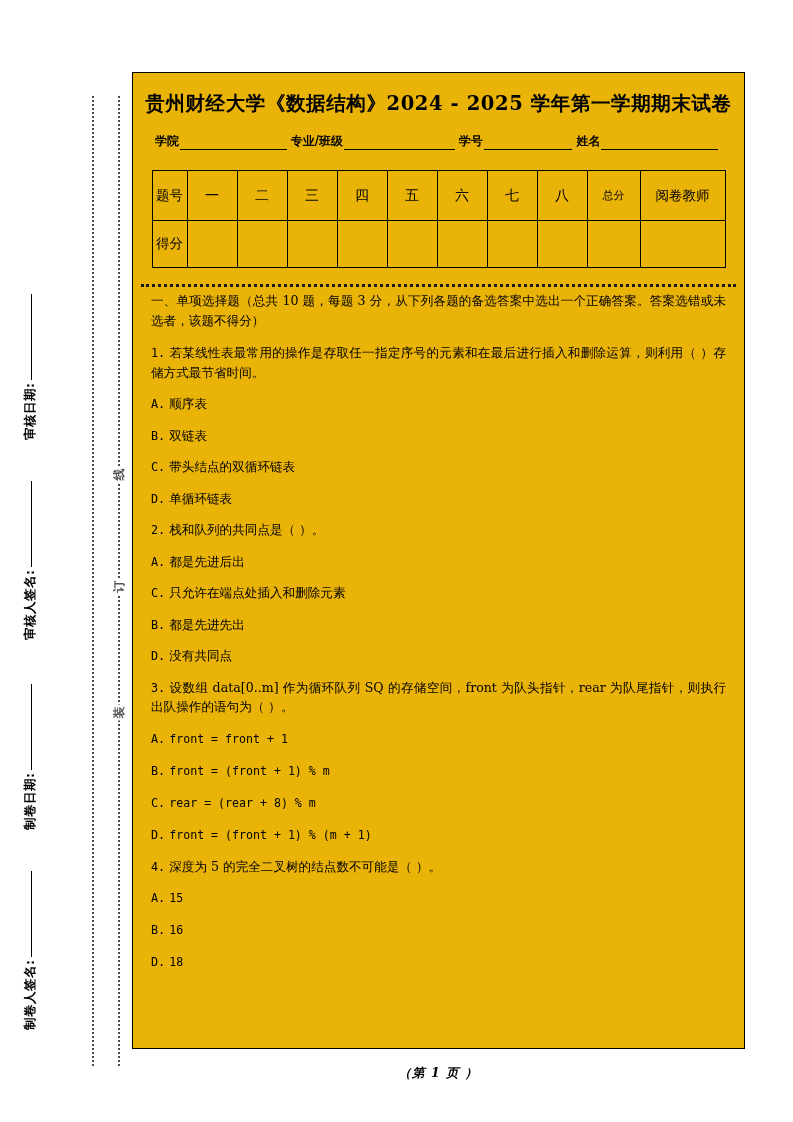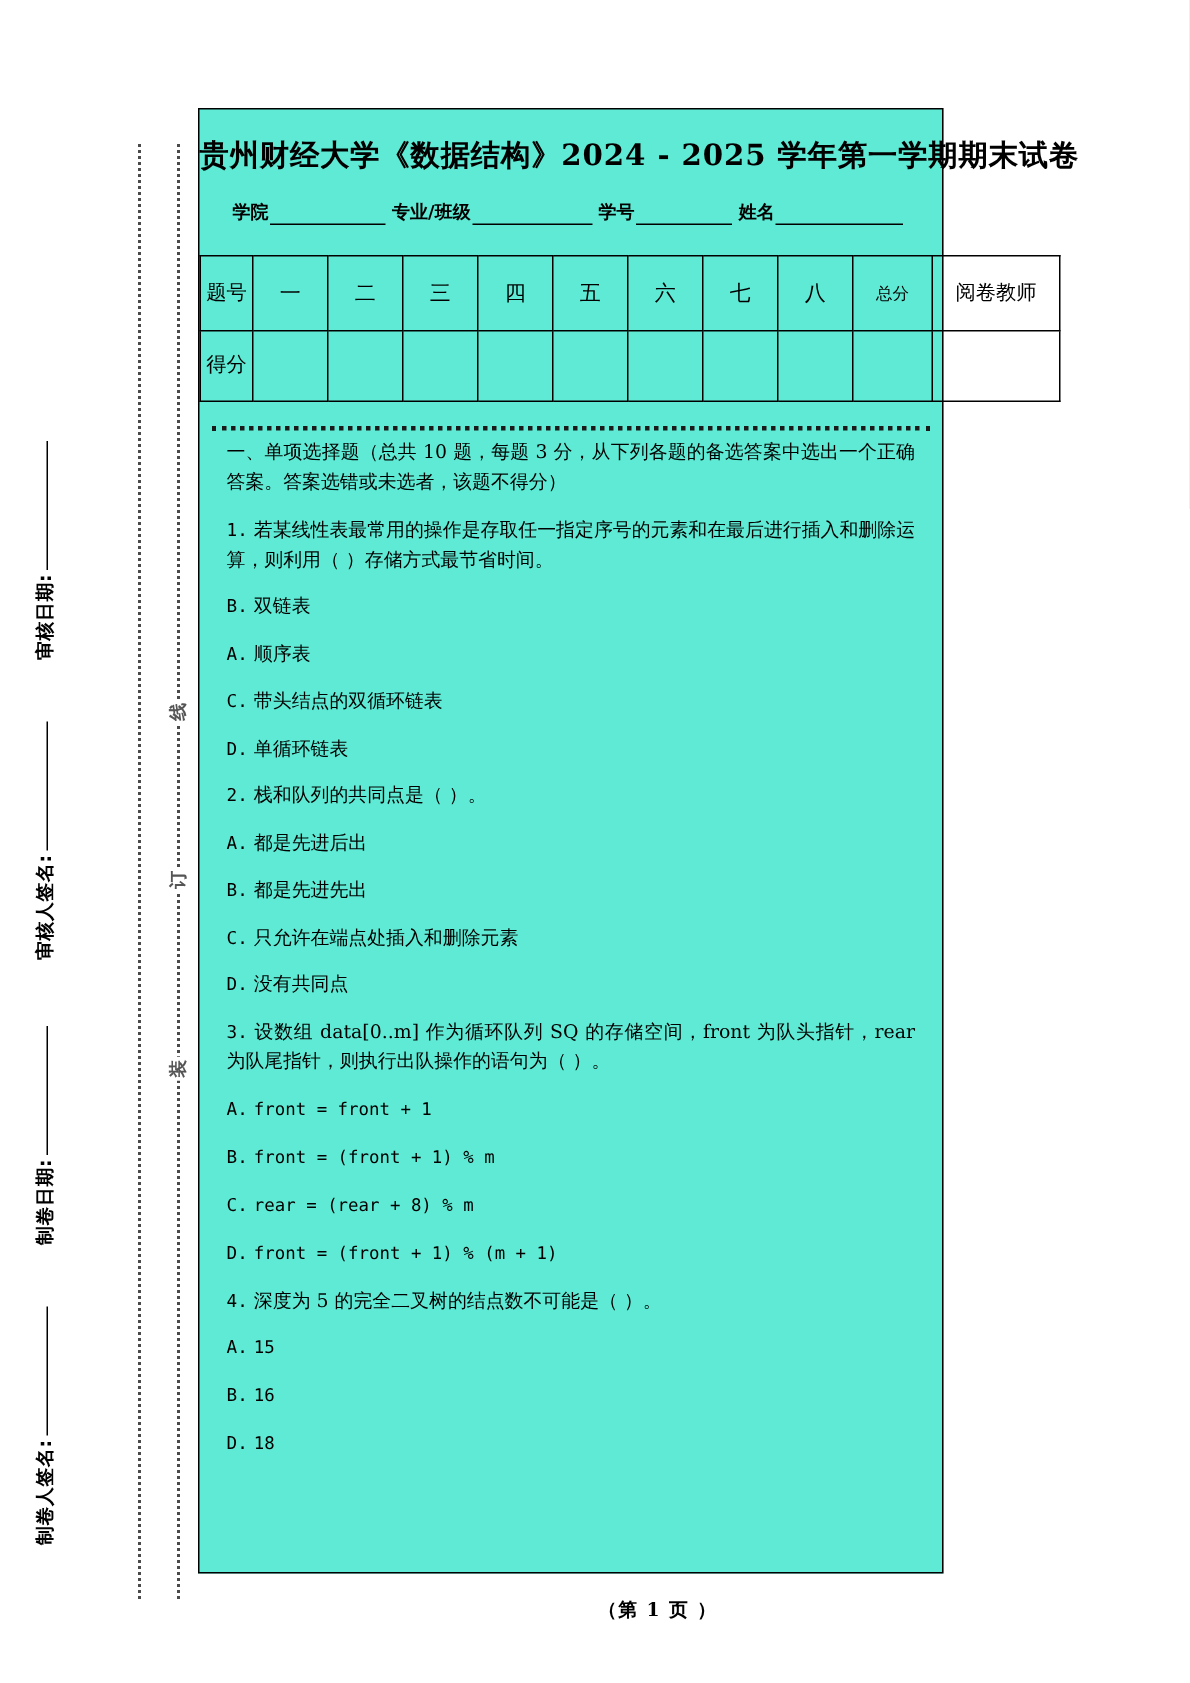--- a/index.html
+++ b/index.html
@@ -75,25 +75,25 @@
     padding: 4px 0;
     transform-origin: center center;
     transform: rotate(-90deg);
   }
 
   
   #exam-frame {
     position: absolute;
     left: 132px;
     top: 72px;
-    width: 497px;
+    width: 613px;
     height: 977px;
     border: 1.6px solid #000;
     box-sizing: border-box;
-    background: #5eead4;
+    background: #eab308;
   }
 
   #paper-title {
     margin: 17px 0 0 0;
     text-align: center;
     font-family: "DejaVu Serif", "Liberation Serif", serif;
     font-size: 19.5px;
     font-weight: bold;
     letter-spacing: 0.6px;
     white-space: nowrap;
@@ -193,20 +193,21 @@
   #page-footer {
     position: absolute;
     left: 132px;
     top: 1065px;
     width: 613px;
     text-align: center;
     font-family: "DejaVu Serif", "Liberation Serif", serif;
     font-size: 12.5px;
     font-weight: bold;
     letter-spacing: 1px;
+    font-style: italic;
   }
 </style>
 </head>
 <body>
 
 <div id="left-margin">
 
   <div class="sig-col">
     <div class="sig-block" id="sig-0" style="top: 440px;">
       <span>审核日期:</span><span class="sig-rule"></span>
@@ -280,51 +281,51 @@
 
   <div id="body-content">
 
     <p class="section-head">一、单项选择题（总共 10 题，每题 3 分，从下列各题的备选答案中选出一个正确答案。答案选错或未选者，该题不得分）</p>
 
     <p class="q-stem">
       <span class="opt-letter">1.</span>
       <span>若某线性表最常用的操作是存取任一指定序号的元素和在最后进行插入和删除运算，则利用（    ）存储方式最节省时间。</span>
     </p>
     <p class="q-opt">
+      <span class="opt-letter">A.</span>
+      <span>顺序表</span>
+    </p>
+    <p class="q-opt">
       <span class="opt-letter">B.</span>
       <span>双链表</span>
-    </p>
-    <p class="q-opt">
-      <span class="opt-letter">A.</span>
-      <span>顺序表</span>
     </p>
     <p class="q-opt">
       <span class="opt-letter">C.</span>
       <span>带头结点的双循环链表</span>
     </p>
     <p class="q-opt">
       <span class="opt-letter">D.</span>
       <span>单循环链表</span>
     </p>
 
     <p class="q-stem">
       <span class="opt-letter">2.</span>
       <span>栈和队列的共同点是（    ）。</span>
     </p>
     <p class="q-opt">
       <span class="opt-letter">A.</span>
       <span>都是先进后出</span>
     </p>
     <p class="q-opt">
+      <span class="opt-letter">C.</span>
+      <span>只允许在端点处插入和删除元素</span>
+    </p>
+    <p class="q-opt">
       <span class="opt-letter">B.</span>
       <span>都是先进先出</span>
-    </p>
-    <p class="q-opt">
-      <span class="opt-letter">C.</span>
-      <span>只允许在端点处插入和删除元素</span>
     </p>
     <p class="q-opt">
       <span class="opt-letter">D.</span>
       <span>没有共同点</span>
     </p>
 
     <p class="q-stem">
       <span class="opt-letter">3.</span>
       <span>设数组 data[0..m] 作为循环队列 SQ 的存储空间，front 为队头指针，rear 为队尾指针，则执行出队操作的语句为（    ）。</span>
     </p>

